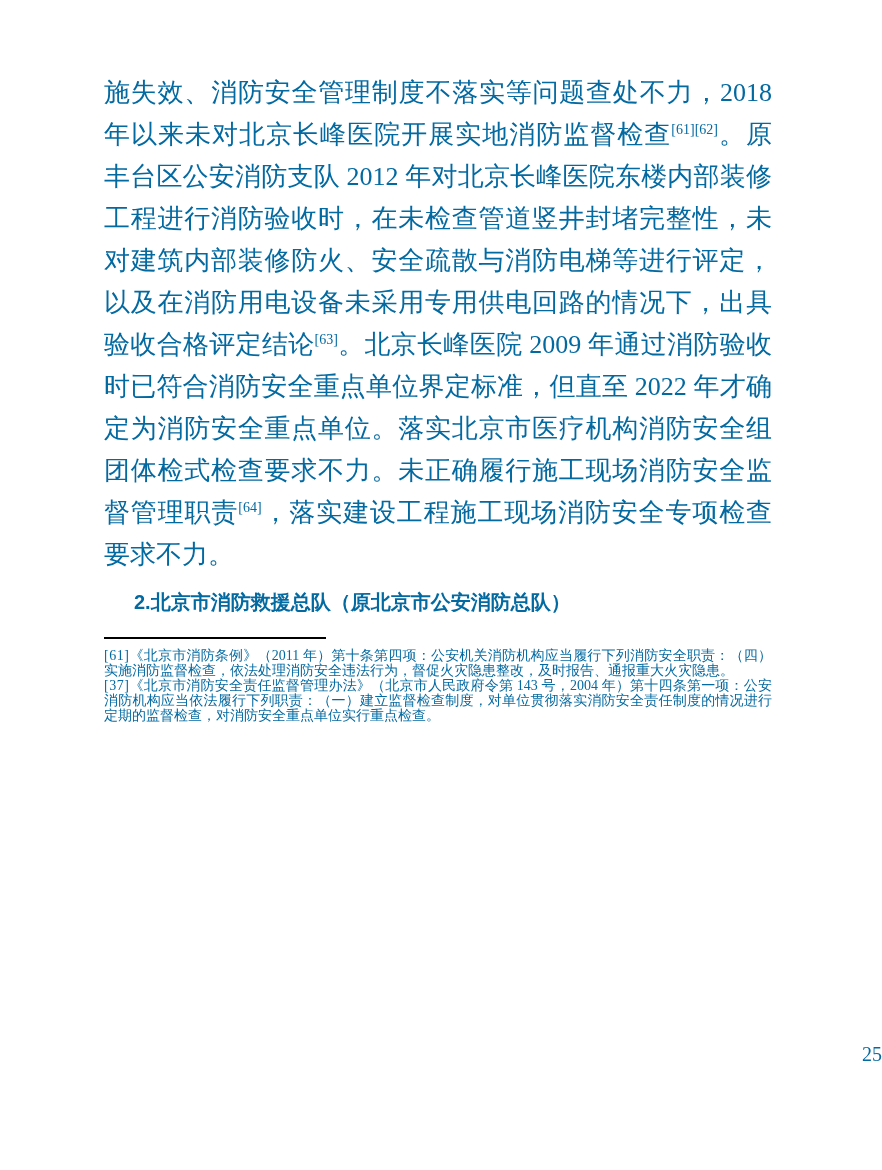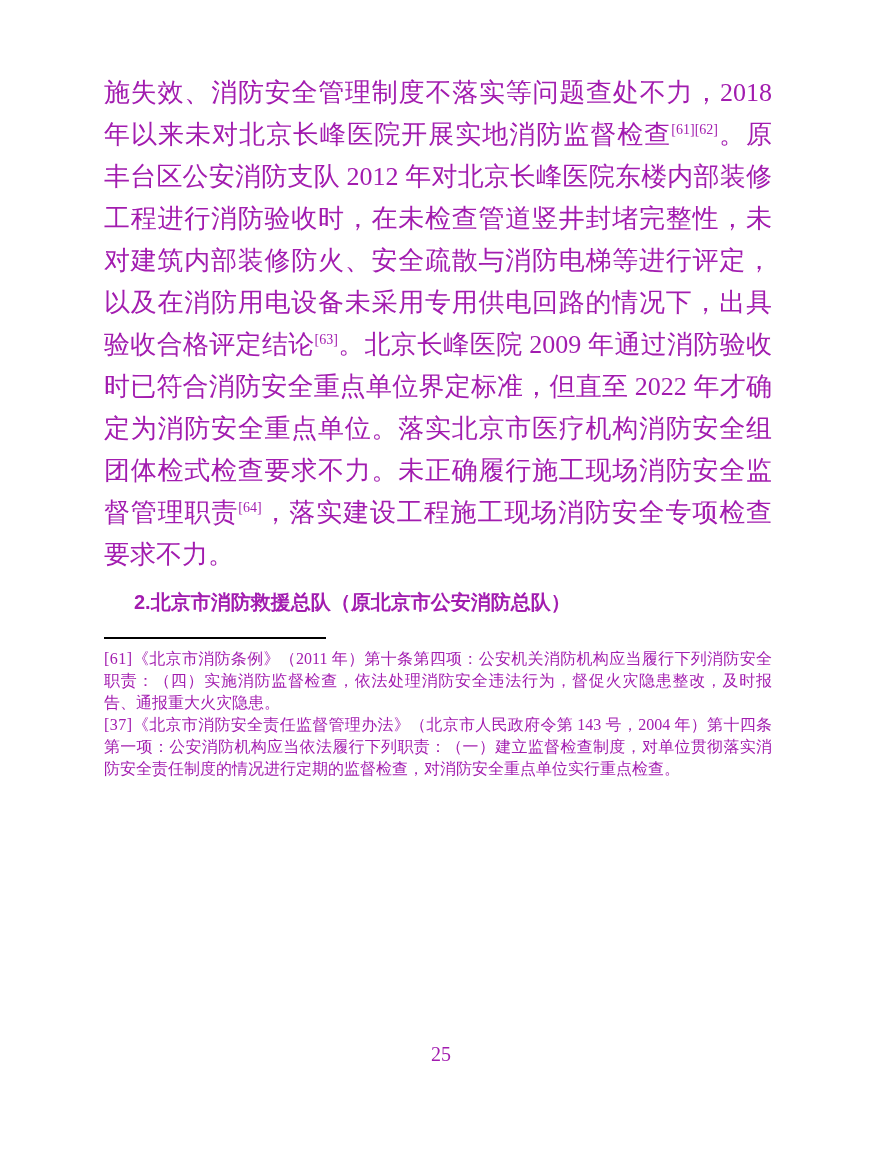--- a/index.html
+++ b/index.html
@@ -5,21 +5,21 @@
   html, body {
     margin: 0;
     padding: 0;
     background: #ffffff;
   }
   .page {
     position: relative;
     width: 882px;
     height: 1170px;
     background: #ffffff;
-    color: #a21caf;
+    color: #0369a1;
     font-family: "Liberation Serif", "DejaVu Serif", serif;
     overflow: hidden;
   }
   .content {
     position: absolute;
     left: 104px;
     top: 0;
     width: 668px;
     padding-top: 72px;
   }
@@ -48,34 +48,34 @@
     font-family: "Liberation Sans", "DejaVu Sans", sans-serif;
   }
   .footnote-sep {
     width: 222px;
     height: 0;
     border-top: 2px solid #000000;
     margin: 14px 0 9px 0;
   }
   .footnote {
     margin: 0;
-    font-size: 16px;
-    line-height: 22px;
+    font-size: 14px;
+    line-height: 15px;
     text-align: justify;
     text-justify: inter-character;
   }
   .footnote .fn-label {
     letter-spacing: 0.5px;
   }
   .page-number {
     position: absolute;
     left: 0;
     right: 0;
     top: 1042px;
-    text-align: center;
+    text-align: right;
     font-size: 20px;
     line-height: 24px;
   }
 </style>
 </head>
 <body>
 
 <div class="page">
   <main class="content">
     <div id="body-paragraphs">

